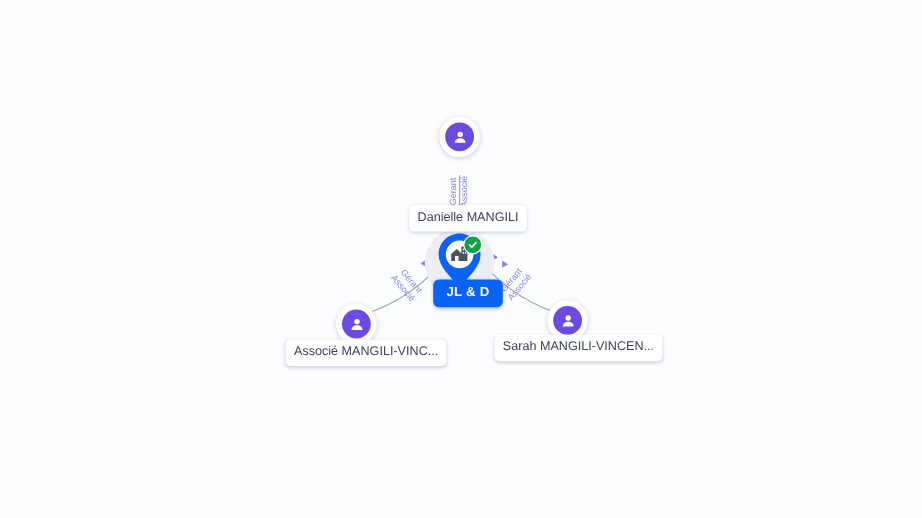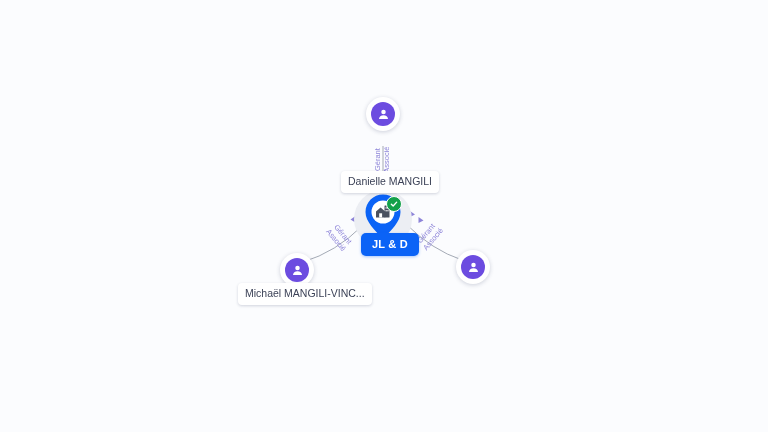--- a/index.html
+++ b/index.html
@@ -193,24 +193,25 @@
   <div class="company-label" style="left:361px; top:233px;">JL &amp; D</div>
 
   <div class="person-node" style="left:280px; top:253px;">
     <span class="person-disc">
       <svg width="15" height="15" viewBox="0 0 24 24" fill="#ffffff">
         <circle cx="12" cy="8" r="3.6"></circle>
         <path d="M4.8 19.2c0-4 3.2-6.2 7.2-6.2s7.2 2.2 7.2 6.2z"></path>
       </svg>
     </span>
   </div>
-  <div class="node-label" style="left:238px; top:283px;">Michaël MANGILI-VINC...</div>
+  <div class="node-label" style="left:238px; top:283px;">Associé MANGILI-VINC...</div>
 
   <div class="person-node" style="left:456px; top:250px;">
     <span class="person-disc">
       <svg width="15" height="15" viewBox="0 0 24 24" fill="#ffffff">
         <circle cx="12" cy="8" r="3.6"></circle>
         <path d="M4.8 19.2c0-4 3.2-6.2 7.2-6.2s7.2 2.2 7.2 6.2z"></path>
       </svg>
     </span>
   </div>
+  <div class="node-label" style="left:412px; top:279px;">Sarah MANGILI-VINCEN...</div>
 
 </div>
 
 </body></html>

